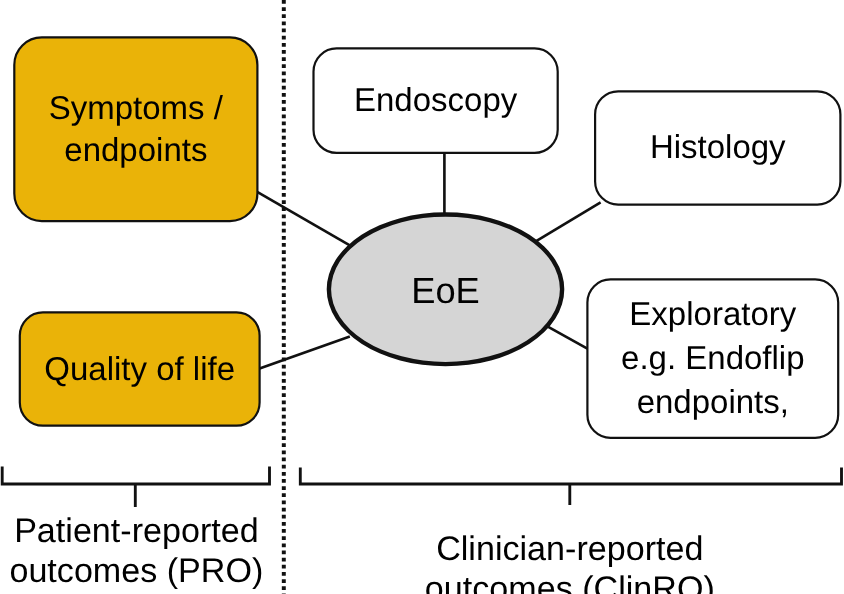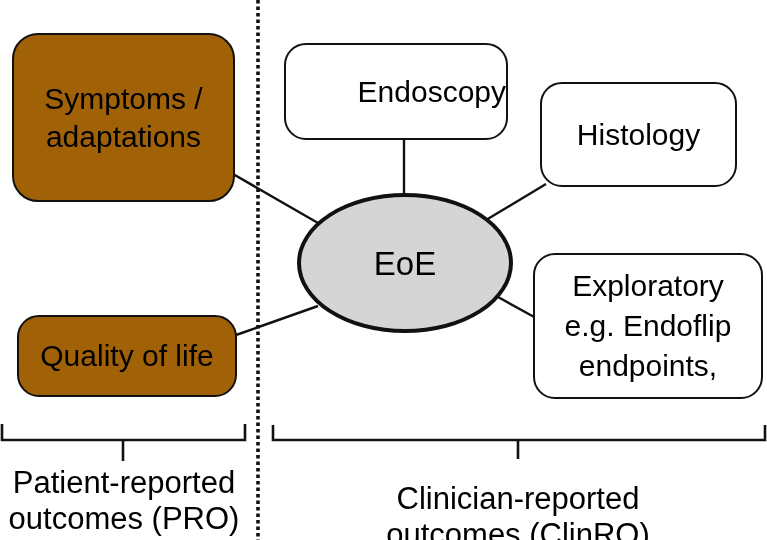--- a/index.html
+++ b/index.html
@@ -31,25 +31,25 @@
     display: flex;
     flex-direction: column;
     align-items: center;
     justify-content: center;
     text-align: center;
     font-size: 30px;
     line-height: 38px;
     background: #ffffff;
     white-space: nowrap;
   }
-  .node.pro-fill { background: #a16207; }
+  .node.pro-fill { background: #eab308; }
   #symptoms-box   { left: 12px;  top: 33px;  width: 223px; height: 169px; border-radius: 26px; }
-  #endoscopy-box  { left: 284px; top: 43px;  width: 224px; height: 97px; align-items: flex-end;  }
-  #histology-box  { left: 540px; top: 82px;  width: 197px; height: 105px; }
-  #quality-box    { left: 17px;  top: 283px; width: 220px; height: 82px; margin-top: 32px; }
+  #endoscopy-box  { left: 284px; top: 43px;  width: 224px; height: 97px;  }
+  #histology-box  { left: 540px; top: 82px;  width: 225px; height: 105px; }
+  #quality-box    { left: 17px;  top: 283px; width: 220px; height: 105px; }
   #exploratory-box{ left: 533px; top: 253px; width: 230px; height: 146px; line-height: 40px; }
   #center-ellipse {
     position: absolute;
     left: 297px;
     top: 193px;
     width: 216px;
     height: 140px;
     box-sizing: border-box;
     background: #d5d5d5;
     border: 4px solid #111111;
@@ -91,21 +91,21 @@
     </g>
 
     <g stroke="#111111" stroke-width="2.6" fill="none">
       <path d="M 2,424 L 2,440 L 245,440 L 245,424 M 123,440 L 123,461"></path>
       <path d="M 273,425 L 273,440 L 765,440 L 765,425 M 518,440 L 518,459"></path>
     </g>
   </svg>
 
   <div class="node pro-fill" id="symptoms-box">
     <div>Symptoms /</div>
-    <div>adaptations</div>
+    <div>endpoints</div>
   </div>
 
   <div class="node pro-fill" id="quality-box">
     <div>Quality of life</div>
   </div>
 
   <div class="node" id="endoscopy-box">
     <div>Endoscopy</div>
   </div>
 

